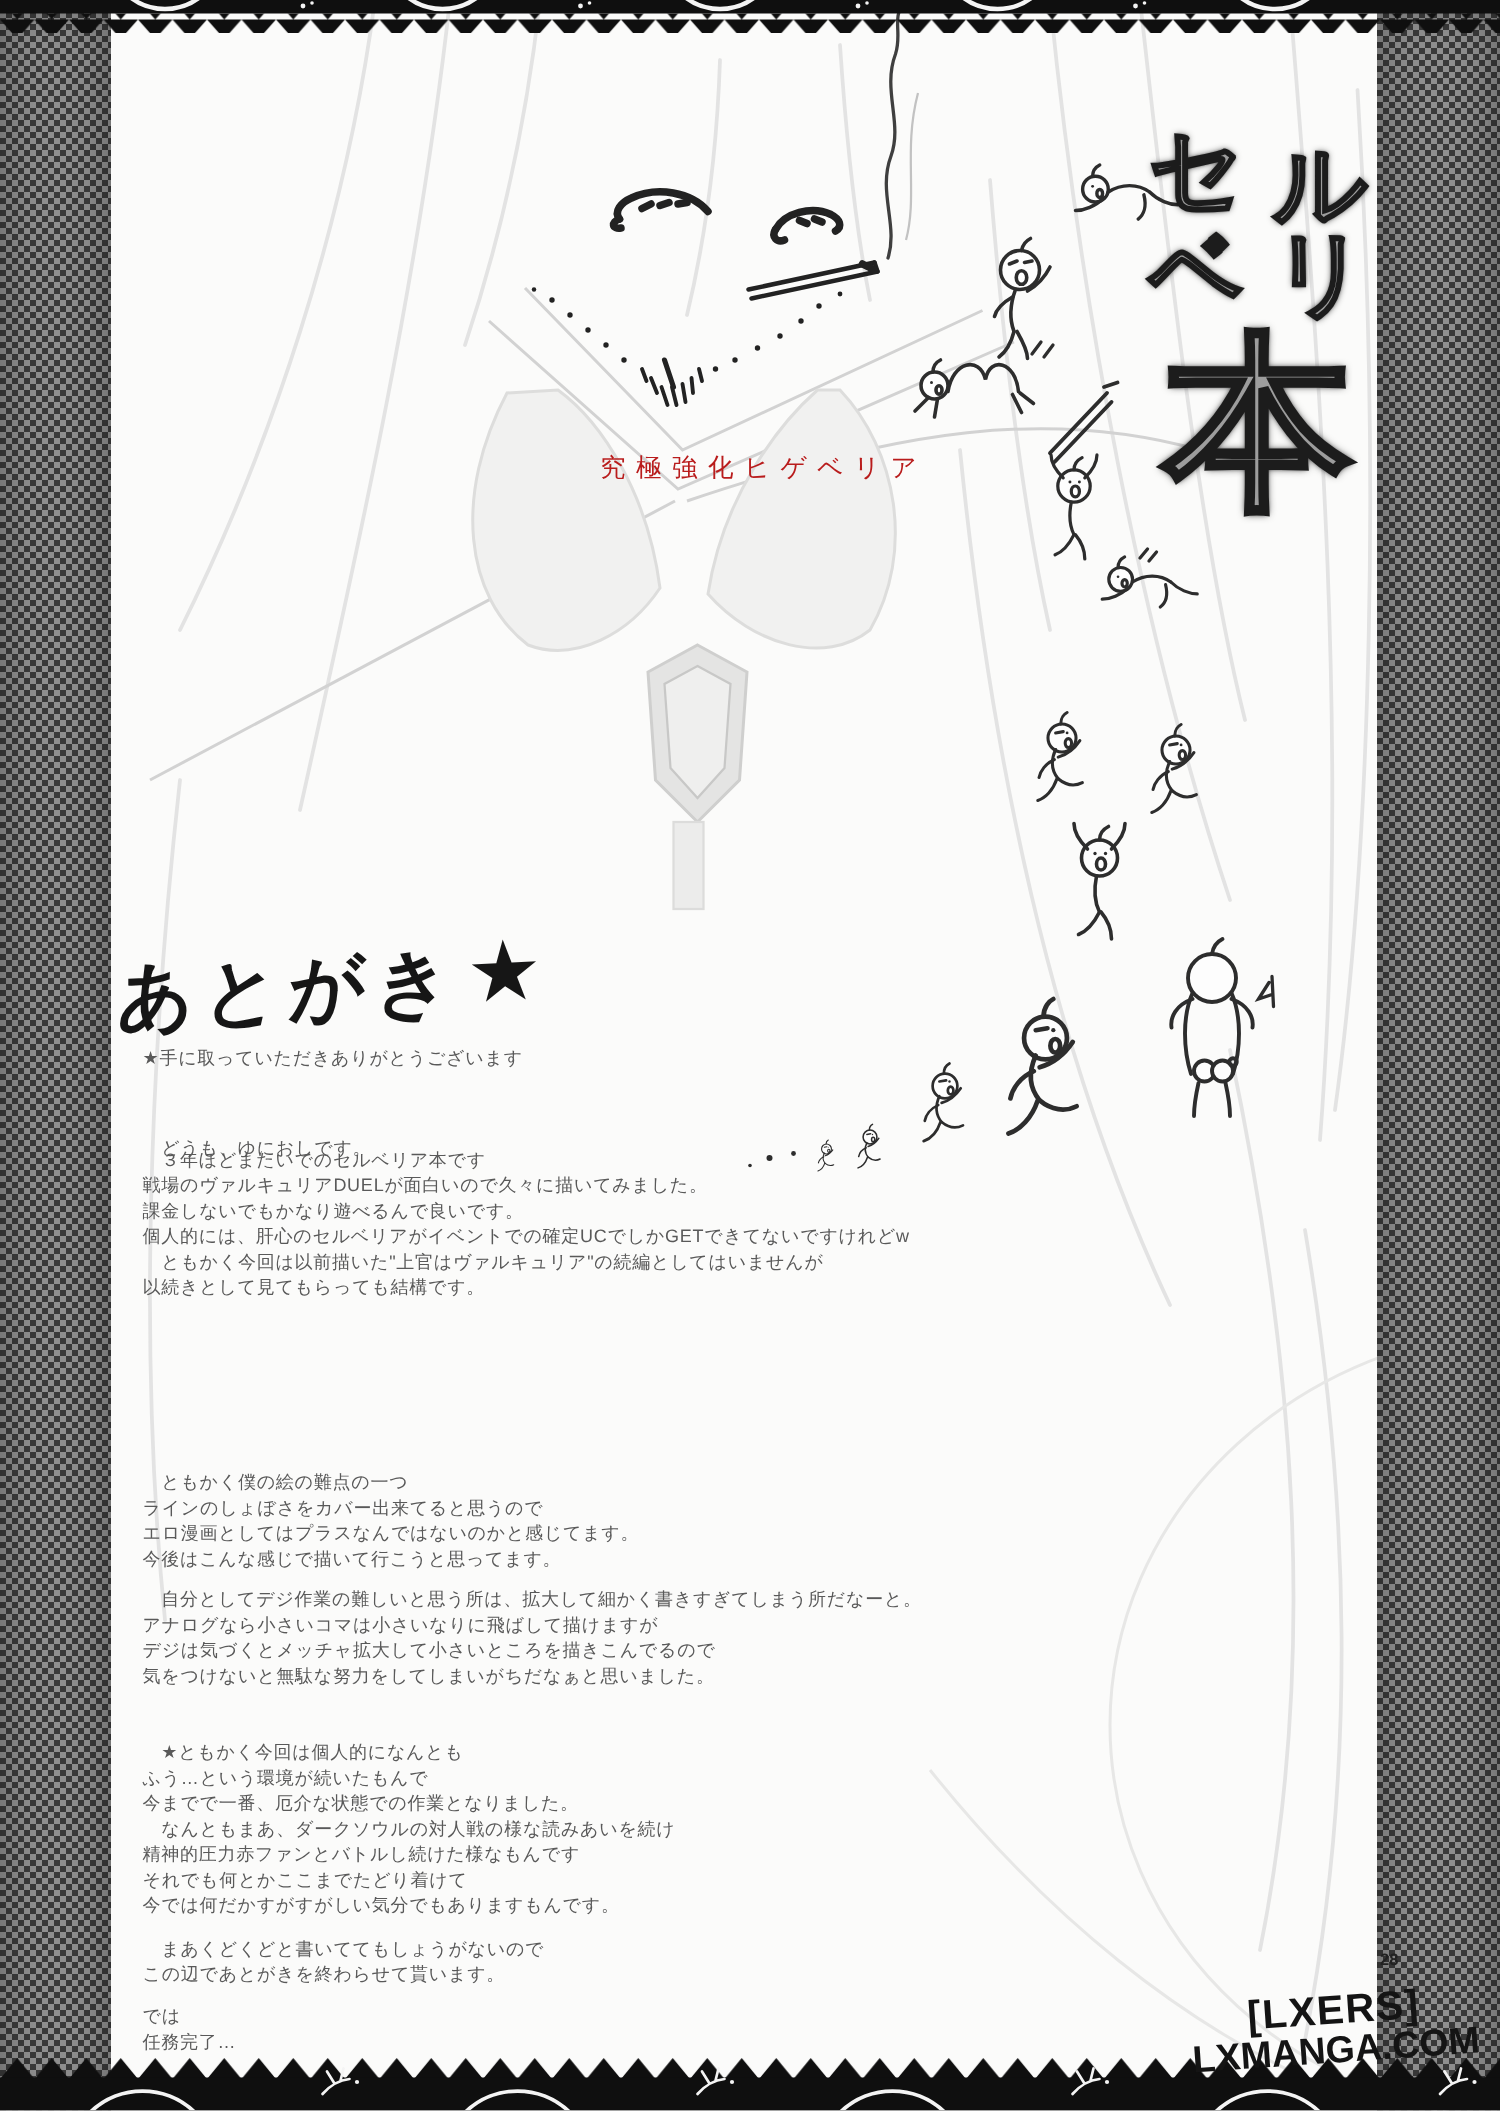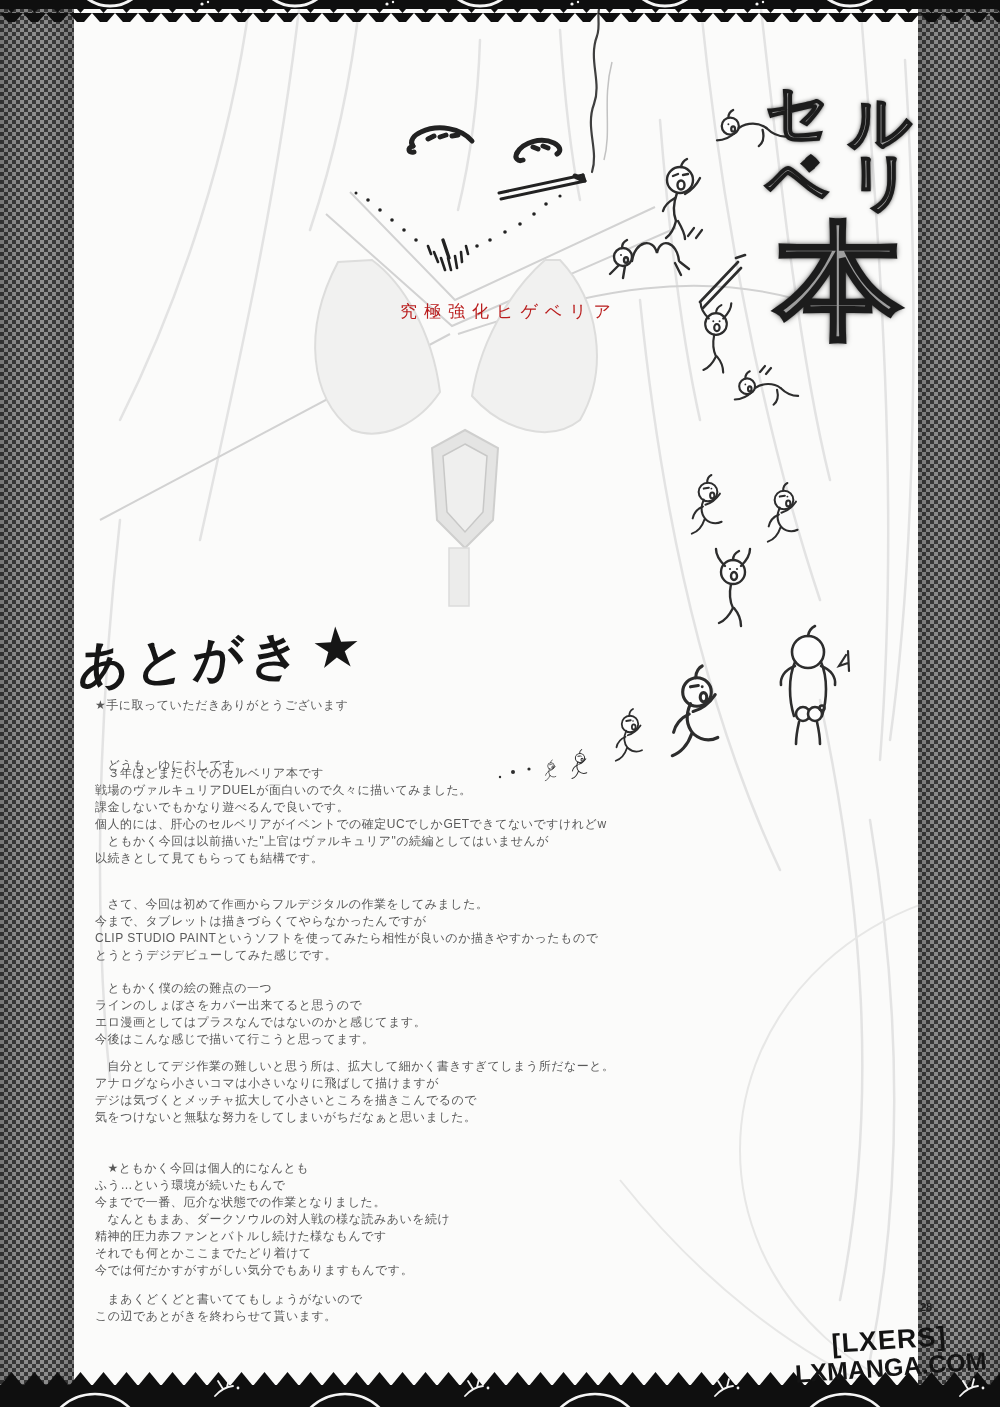--- a/index.html
+++ b/index.html
@@ -281,41 +281,39 @@
   </div>
 
   <div class="para" style="top:697px">★手に取っていただきありがとうございます</div>
   <div class="para" style="top:757px">　どうも、ゆにおしです。</div>
   <div class="para" style="top:765px">　３年ほどまたいでのセルベリア本です
 戦場のヴァルキュリアDUELが面白いので久々に描いてみました。
 課金しないでもかなり遊べるんで良いです。
 個人的には、肝心のセルベリアがイベントでの確定UCでしかGETできてないですけれどw
 　ともかく今回は以前描いた"上官はヴァルキュリア"の続編としてはいませんが
 以続きとして見てもらっても結構です。</div>
-  <div class="para" style="top:896px">　さて、今回は初めて作画からフルデジタルの作業をしてみました。
-今まで、タブレットは描きづらくてやらなかったんですが
-CLIP STUDIO PAINTというソフトを使ってみたら相性が良いのか描きやすかったもので
-とうとうデジデビューしてみた感じです。</div>
   <div class="para" style="top:1058px">　自分としてデジ作業の難しいと思う所は、拡大して細かく書きすぎてしまう所だなーと。
 アナログなら小さいコマは小さいなりに飛ばして描けますが
 デジは気づくとメッチャ拡大して小さいところを描きこんでるので
 気をつけないと無駄な努力をしてしまいがちだなぁと思いました。</div>
   <div class="para" style="top:980px">　ともかく僕の絵の難点の一つ
 ラインのしょぼさをカバー出来てると思うので
 エロ漫画としてはプラスなんではないのかと感じてます。
 今後はこんな感じで描いて行こうと思ってます。</div>
   <div class="para" style="top:1160px">　★ともかく今回は個人的になんとも
 ふう…という環境が続いたもんで
 今までで一番、厄介な状態での作業となりました。
 　なんともまあ、ダークソウルの対人戦の様な読みあいを続け
 精神的圧力赤ファンとバトルし続けた様なもんです
 それでも何とかここまでたどり着けて
 今では何だかすがすがしい気分でもありますもんです。</div>
   <div class="para" style="top:1291px">　まあくどくどと書いててもしょうがないので
 この辺であとがきを終わらせて貰います。</div>
+  <div class="para" style="top:1336px">では
+任務完了…</div>
 
   <div class="border-side border-left"></div>
   <div class="border-side border-right"></div>
 
   <div class="border-top">
     <svg width="1000" height="24" viewBox="0 0 1000 24">
       <defs>
         <pattern id="teethDown" width="23" height="13" patternUnits="userSpaceOnUse">
           <path d="M0,0 H23 L11.5,13 Z" fill="#0f0f0f"></path>
         </pattern>

